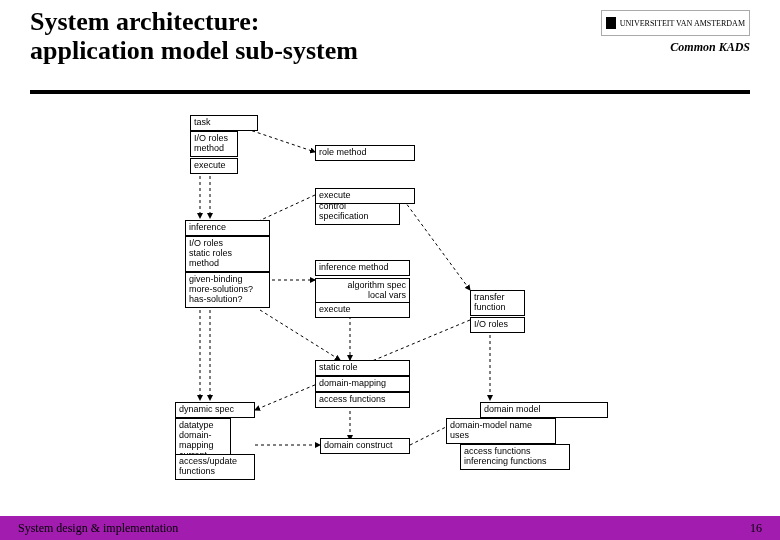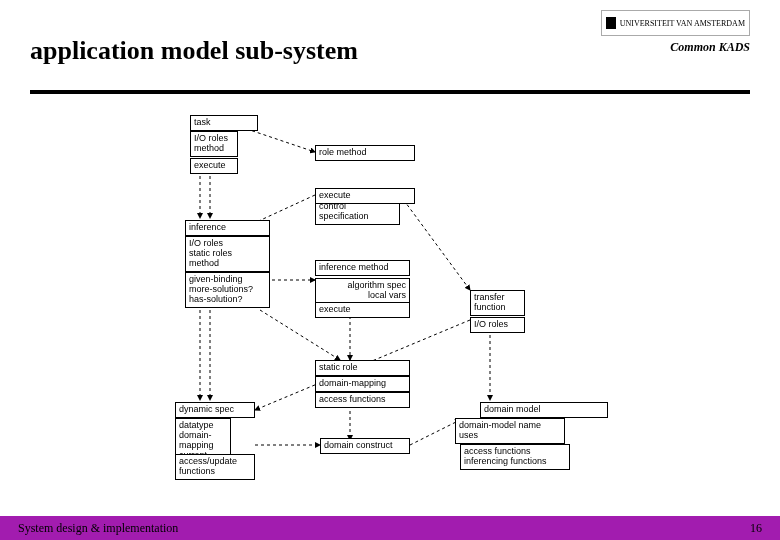--- a/index.html
+++ b/index.html
@@ -15,21 +15,21 @@
   .diagram { position: absolute; left: 150px; top: 110px; width: 560px; height: 380px; font-size: 9px; font-family: Arial, sans-serif; }
   .box { position: absolute; border: 1px solid #000; background: #fff; padding: 2px 3px; line-height: 1.1; }
   svg.lines { position: absolute; left: 0; top: 0; width: 560px; height: 380px; }
 </style>
 </head>
 <body>
 <div class="slide">
 
 <div class="header">
   <div class="title">
-    <br>
+    <span>System architecture:</span><br>
     <span>application model sub-system</span>
   </div>
   <div class="logos">
     <div class="logo-univ">
       <span style="display:inline-block;width:10px;height:12px;background:#000;"></span>
       <span>UNIVERSITEIT VAN AMSTERDAM</span>
     </div>
     <div class="logo-ck">
       <span>Common KADS</span>
     </div>
@@ -109,21 +109,21 @@
   <div class="box" style="left:25px; top:292px; width:80px;"><span>dynamic spec</span></div>
   <div class="box" style="left:25px; top:308px; width:56px; white-space:pre-line;"><span>datatype
 domain-mapping
 current binding</span></div>
   <div class="box" style="left:25px; top:344px; width:80px; white-space:pre-line;"><span>access/update
 functions</span></div>
 
   <div class="box" style="left:170px; top:328px; width:90px;"><span>domain construct</span></div>
 
   <div class="box" style="left:310px; top:292px; width:128px;margin-left:20px;"><span>domain model</span></div>
-  <div class="box" style="left:305px; top:308px; width:110px; white-space:pre-line;"><span>domain-model name
+  <div class="box" style="left:296px; top:308px; width:110px; white-space:pre-line;"><span>domain-model name
 uses</span></div>
   <div class="box" style="left:310px; top:334px; width:110px; white-space:pre-line;"><span>access functions
 inferencing functions</span></div>
 
 </div>
 
 <div class="footer">
   <span>System design &amp; implementation</span>
   <span>16</span>
 </div>

